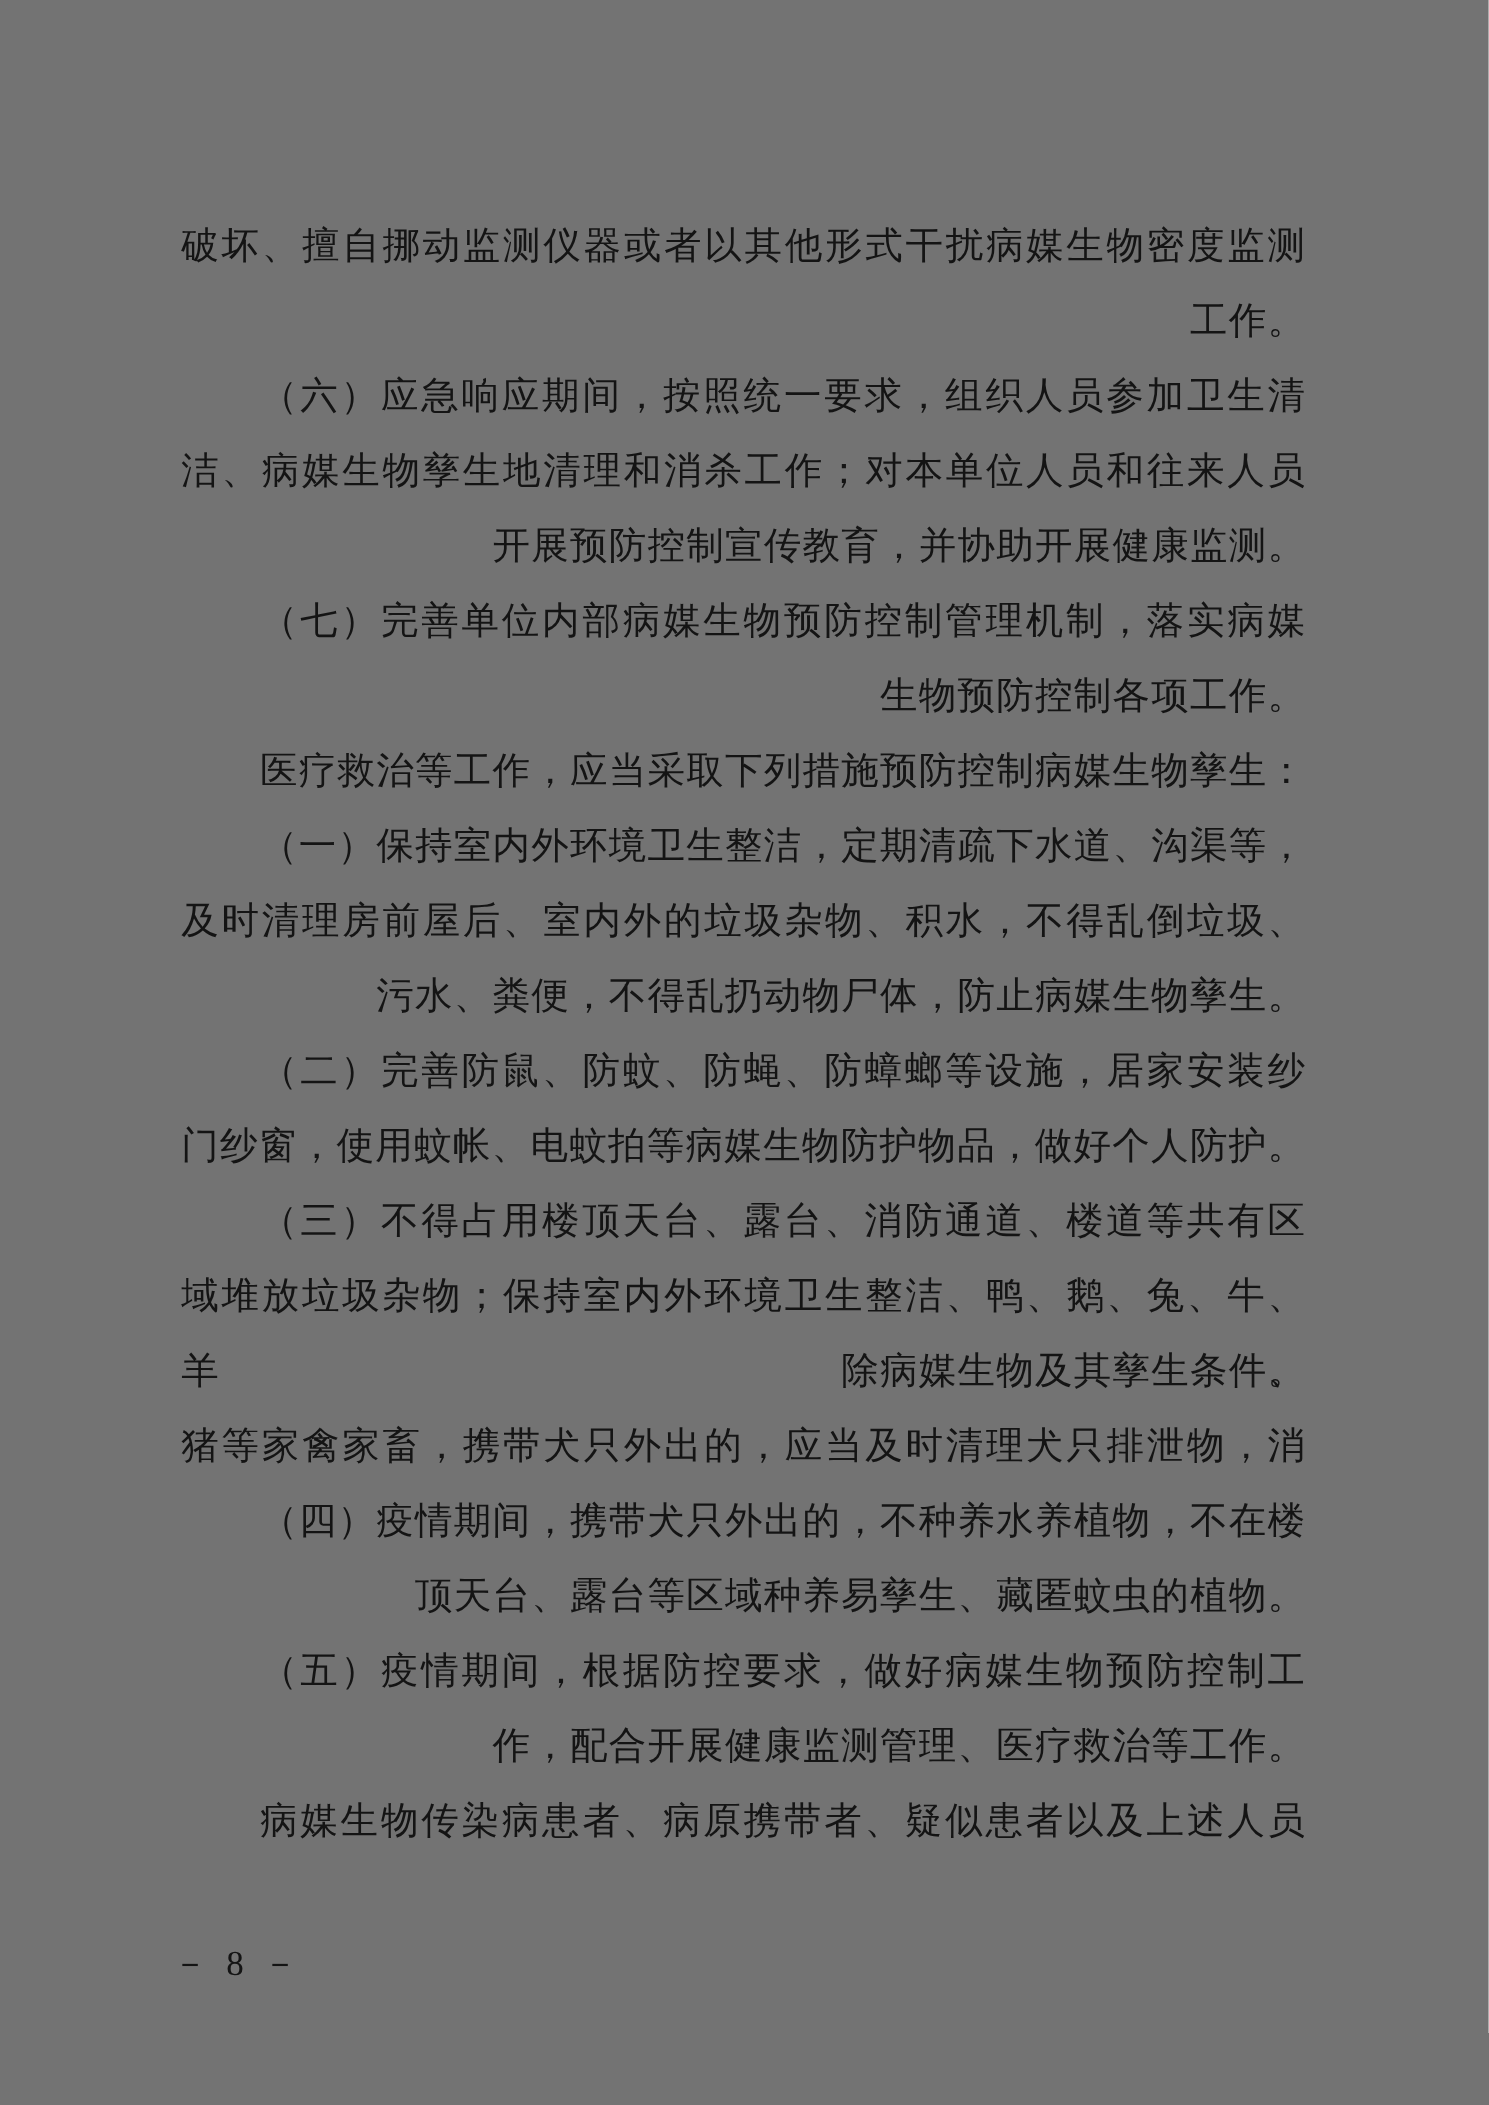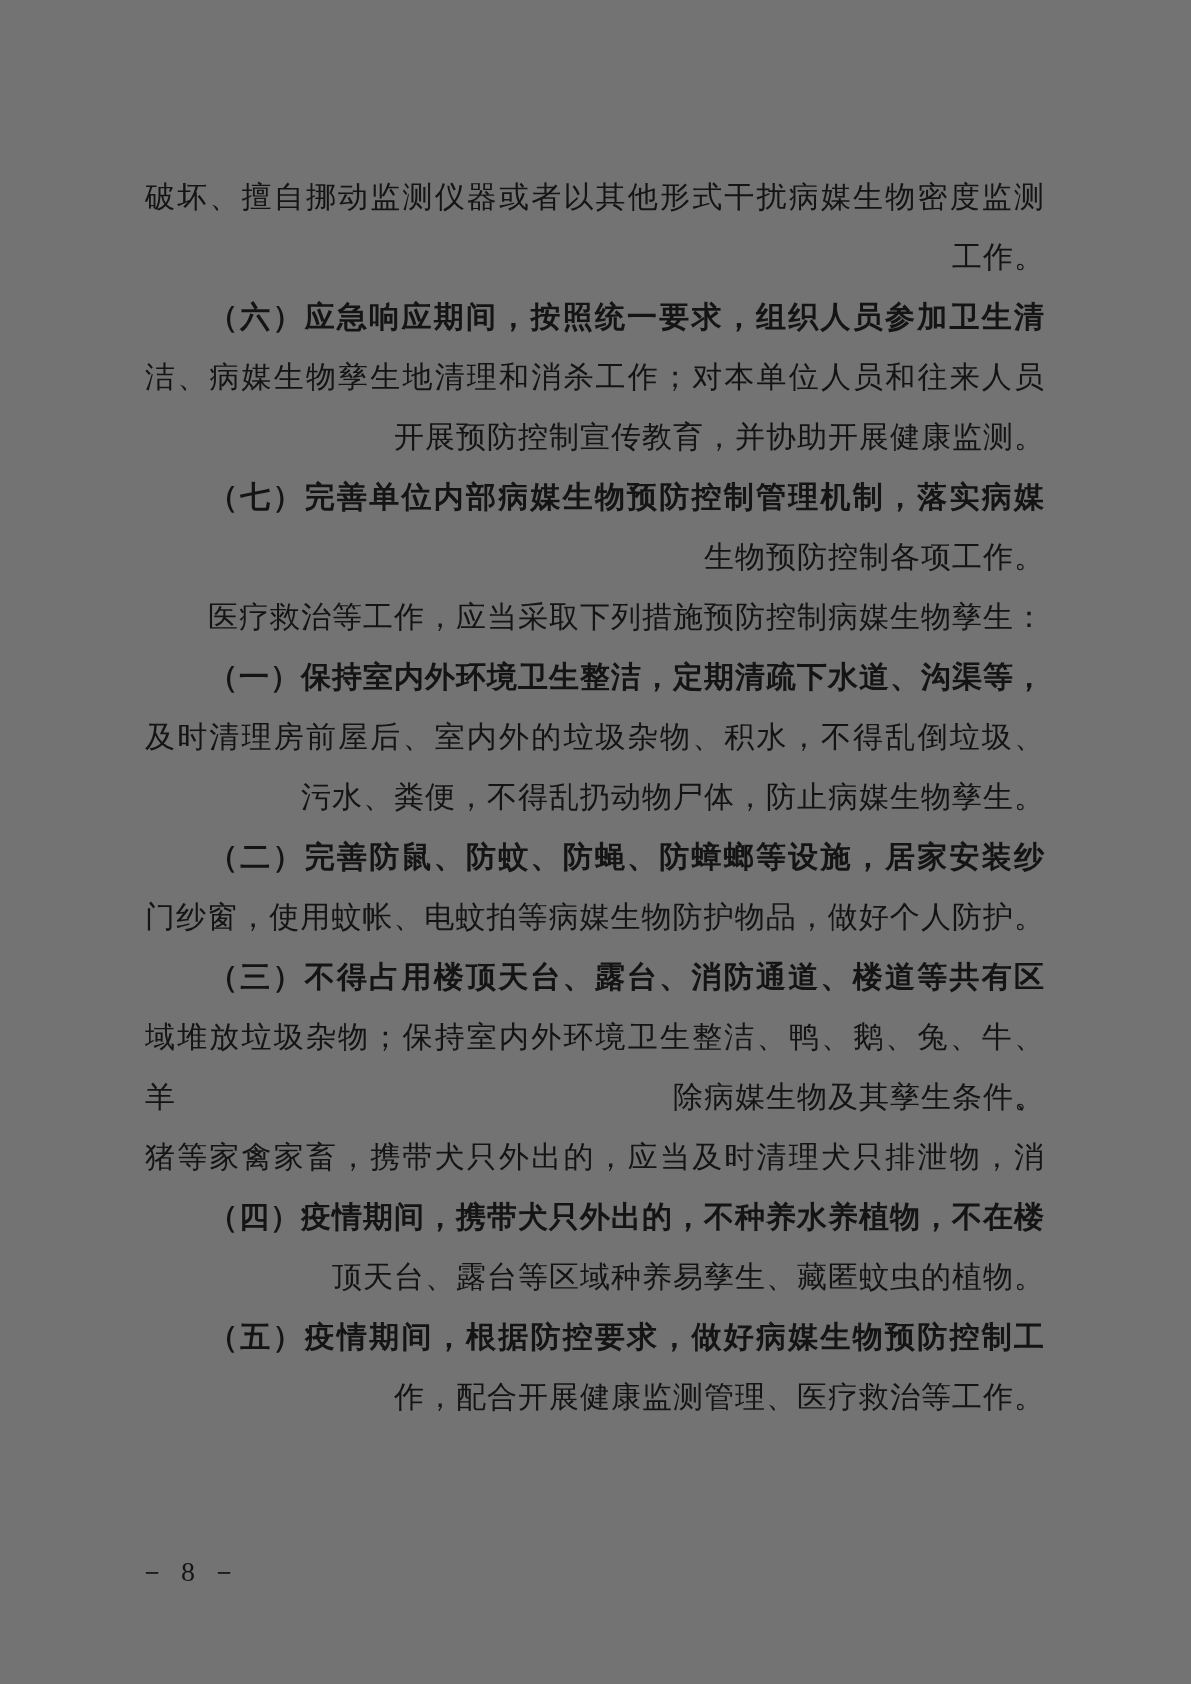--- a/index.html
+++ b/index.html
@@ -33,21 +33,20 @@
   .text-line.fill {
     white-space: normal;
     text-align: justify;
     text-align-last: justify;
   }
   .text-line.indent {
     padding-left: 63px;
   }
   .text-line.indent.fill {
     width: 837px;
-    font-weight: bold;
   }
   .page-number {
     position: absolute;
     left: 138px;
     top: 1552px;
     font-size: 28px;
     line-height: 40px;
     letter-spacing: 4px;
     color: #141414;
   }
@@ -71,15 +70,16 @@
       <div class="text-line indent fill">（二）完善防鼠、防蚊、防蝇、防蟑螂等设施，居家安装纱</div>
       <div class="text-line fill">门纱窗，使用蚊帐、电蚊拍等病媒生物防护物品，做好个人防护。</div>
       <div class="text-line indent fill">（三）不得占用楼顶天台、露台、消防通道、楼道等共有区</div>
       <div class="text-line fill">域堆放垃圾杂物；保持室内外环境卫生整洁、鸭、鹅、兔、牛、羊、</div>
       <div class="text-line">除病媒生物及其孳生条件。</div>
       <div class="text-line fill">猪等家禽家畜，携带犬只外出的，应当及时清理犬只排泄物，消</div>
       <div class="text-line indent fill">（四）疫情期间，携带犬只外出的，不种养水养植物，不在楼</div>
       <div class="text-line">顶天台、露台等区域种养易孳生、藏匿蚊虫的植物。</div>
       <div class="text-line indent fill">（五）疫情期间，根据防控要求，做好病媒生物预防控制工</div>
       <div class="text-line">作，配合开展健康监测管理、医疗救治等工作。</div>
+      <div class="text-line indent fill">病媒生物传染病患者、病原携带者、疑似患者以及上述人员</div>
     </div>
   <div class="page-number">－ 8 －</div>
 </div>
 
 </body></html>

